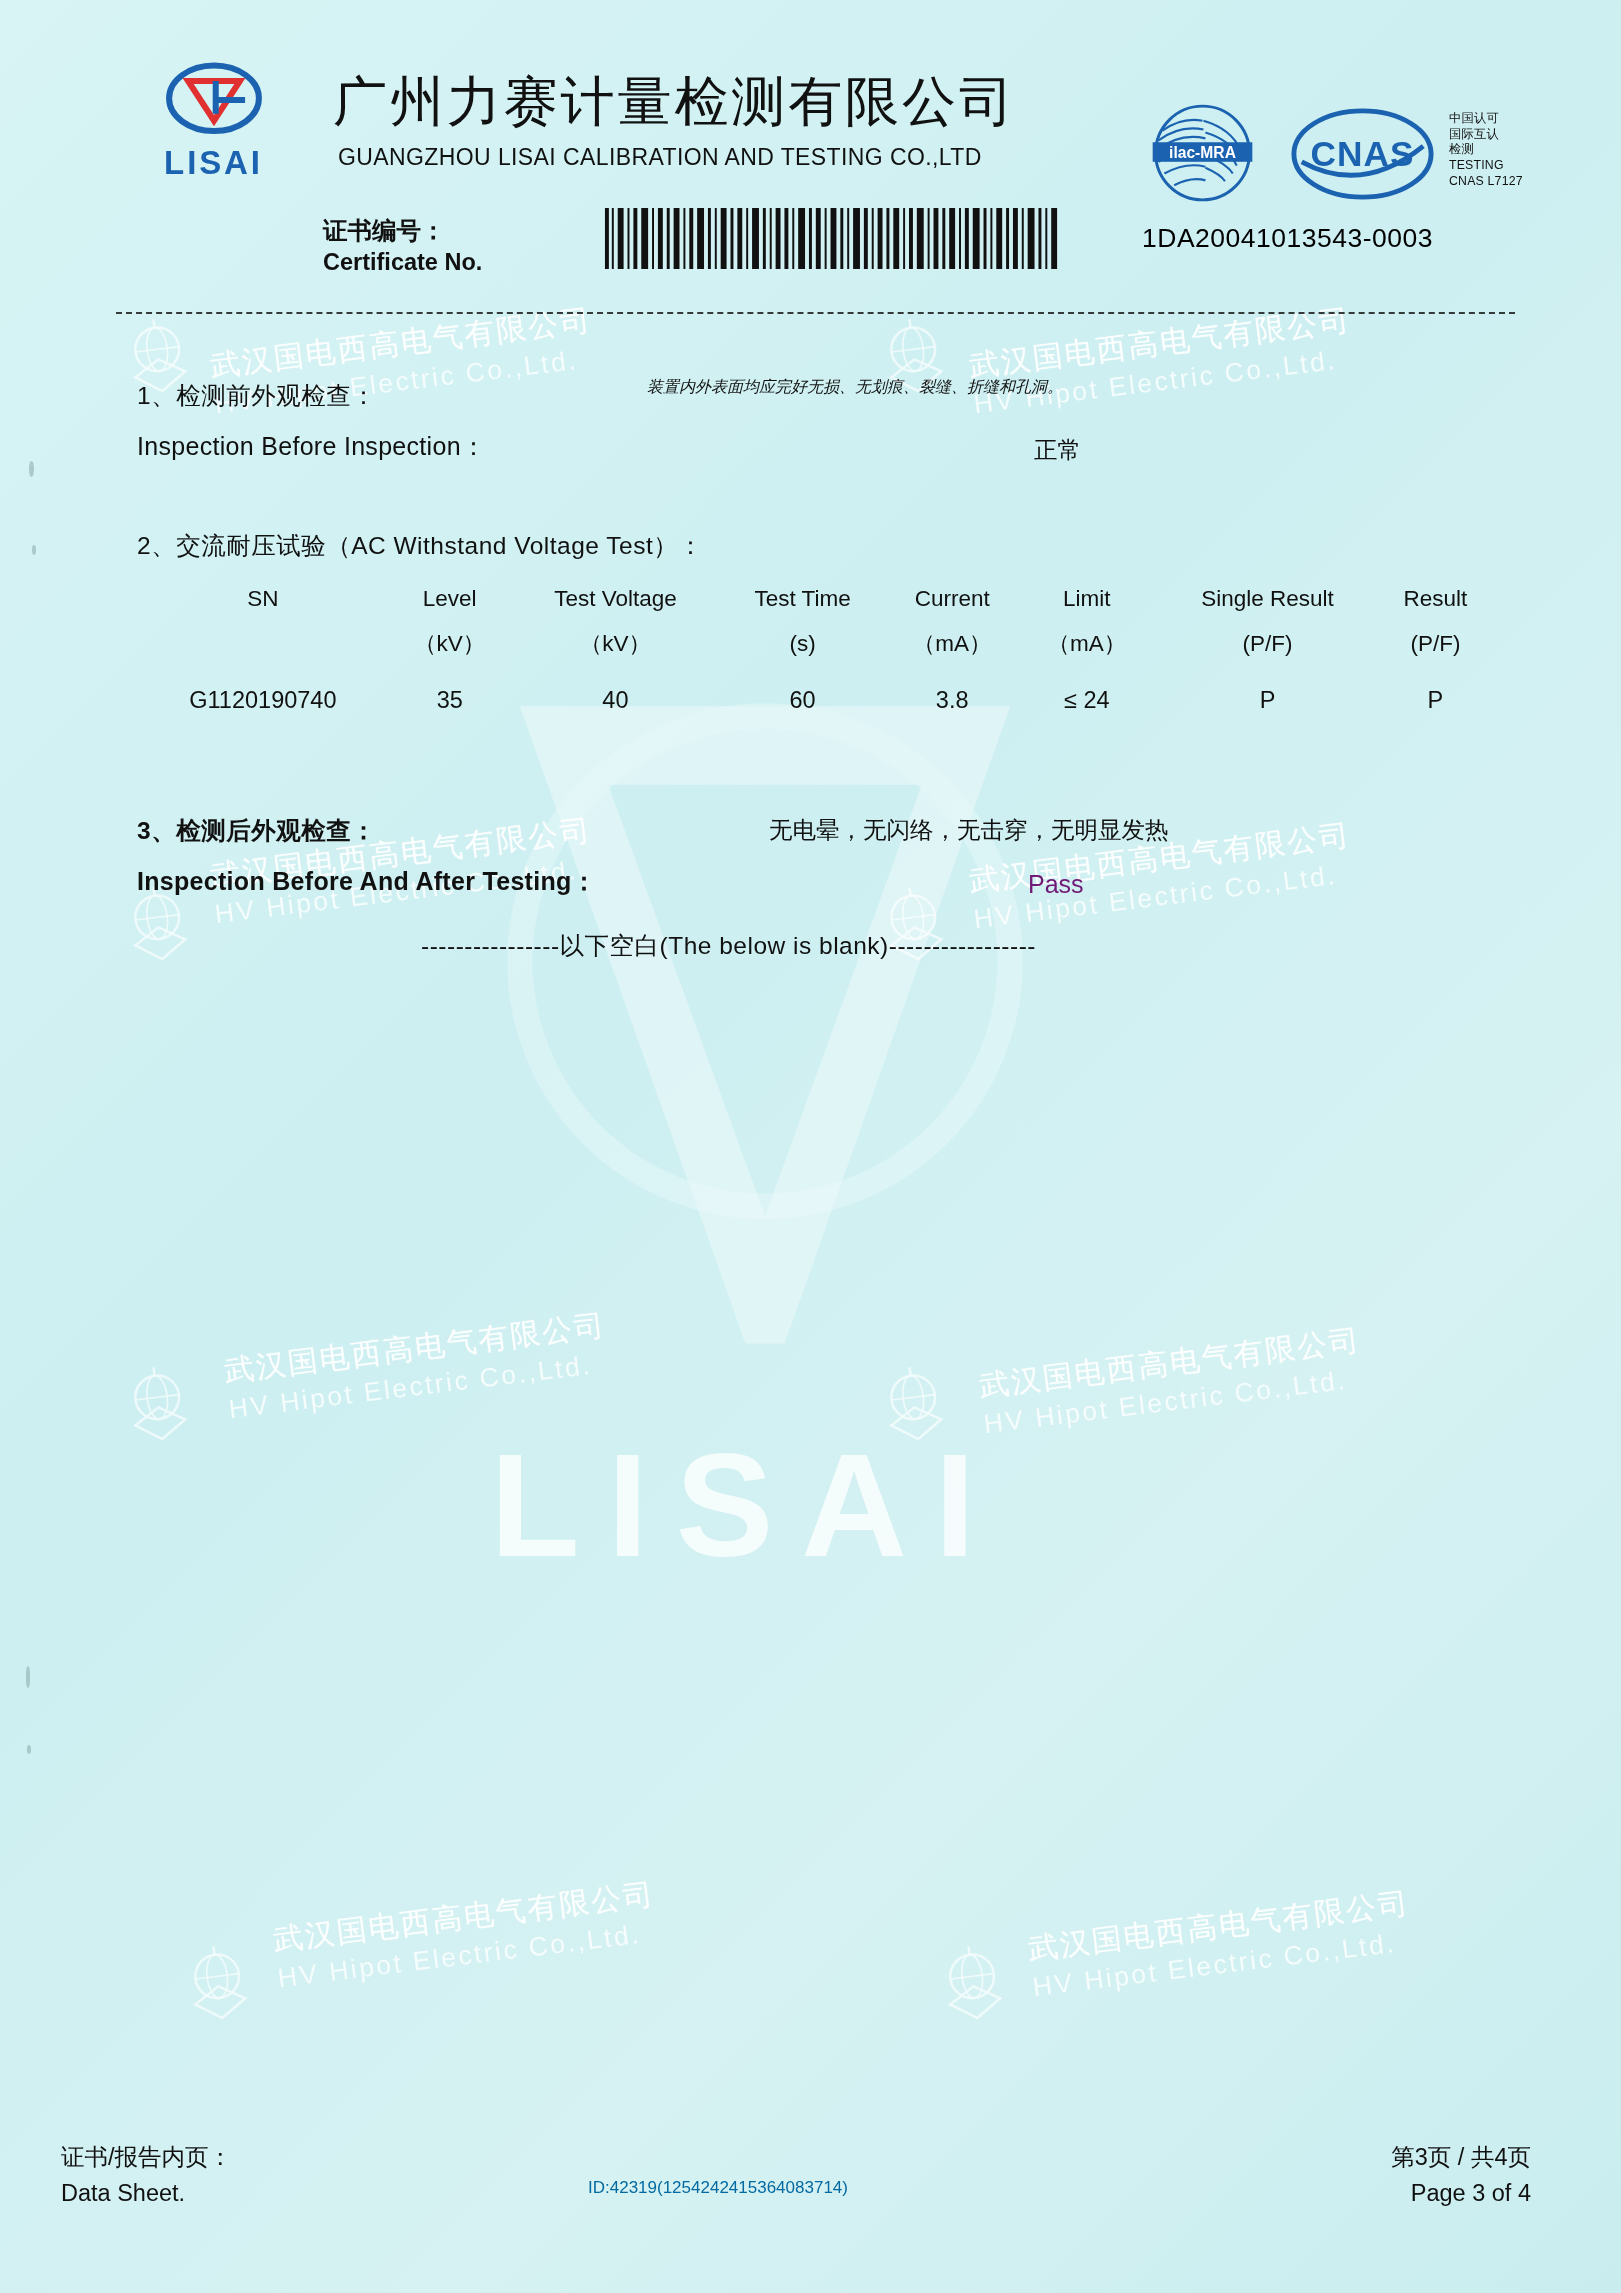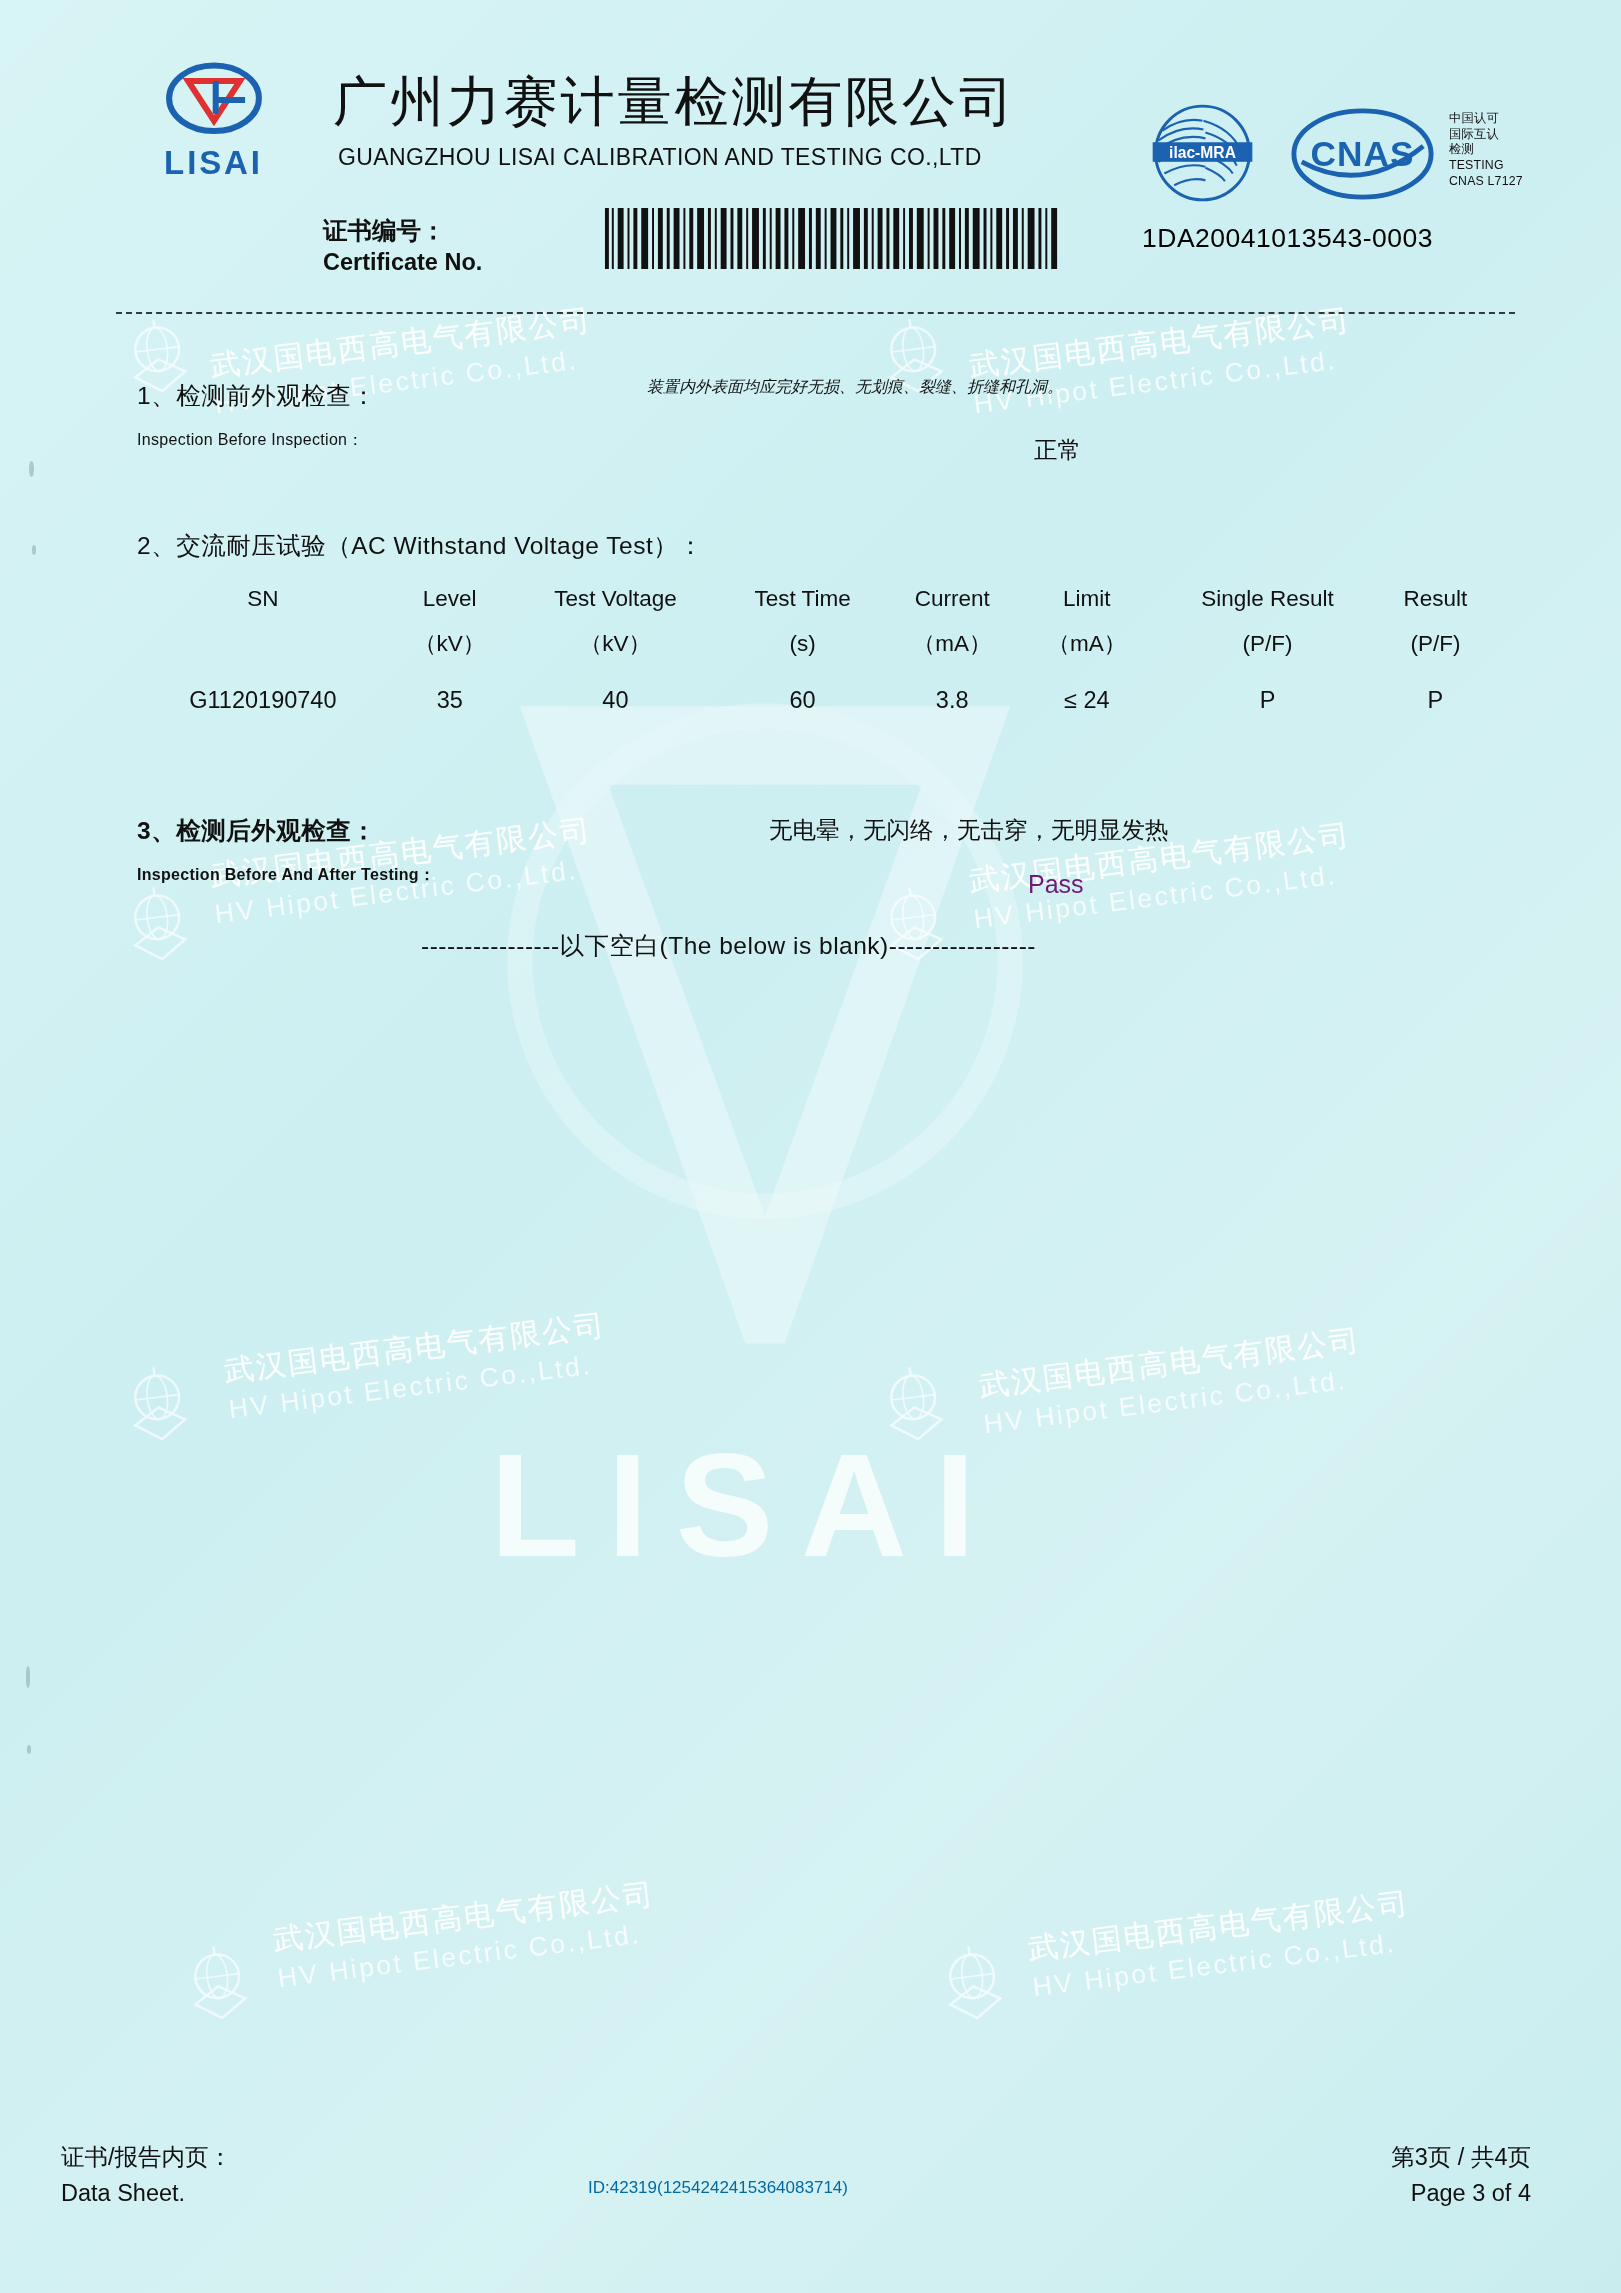--- a/index.html
+++ b/index.html
@@ -189,21 +189,21 @@
   
   .sec {
     position: absolute;
     color: #111;
   }
   .sec-title {
     font-size: 24.5px;
     letter-spacing: 0.5px;
   }
   .sec-sub {
-    font-size: 16px;
+    font-size: 25px;
     letter-spacing: 0.3px;
     margin-top: 17.6px;
   }
   .sec1 { left: 137px; top: 379px; }
   .sec1-val1 {
     position: absolute;
     left: 647px;
     top: 377px;
     font-size: 16px;
     color: #111;

